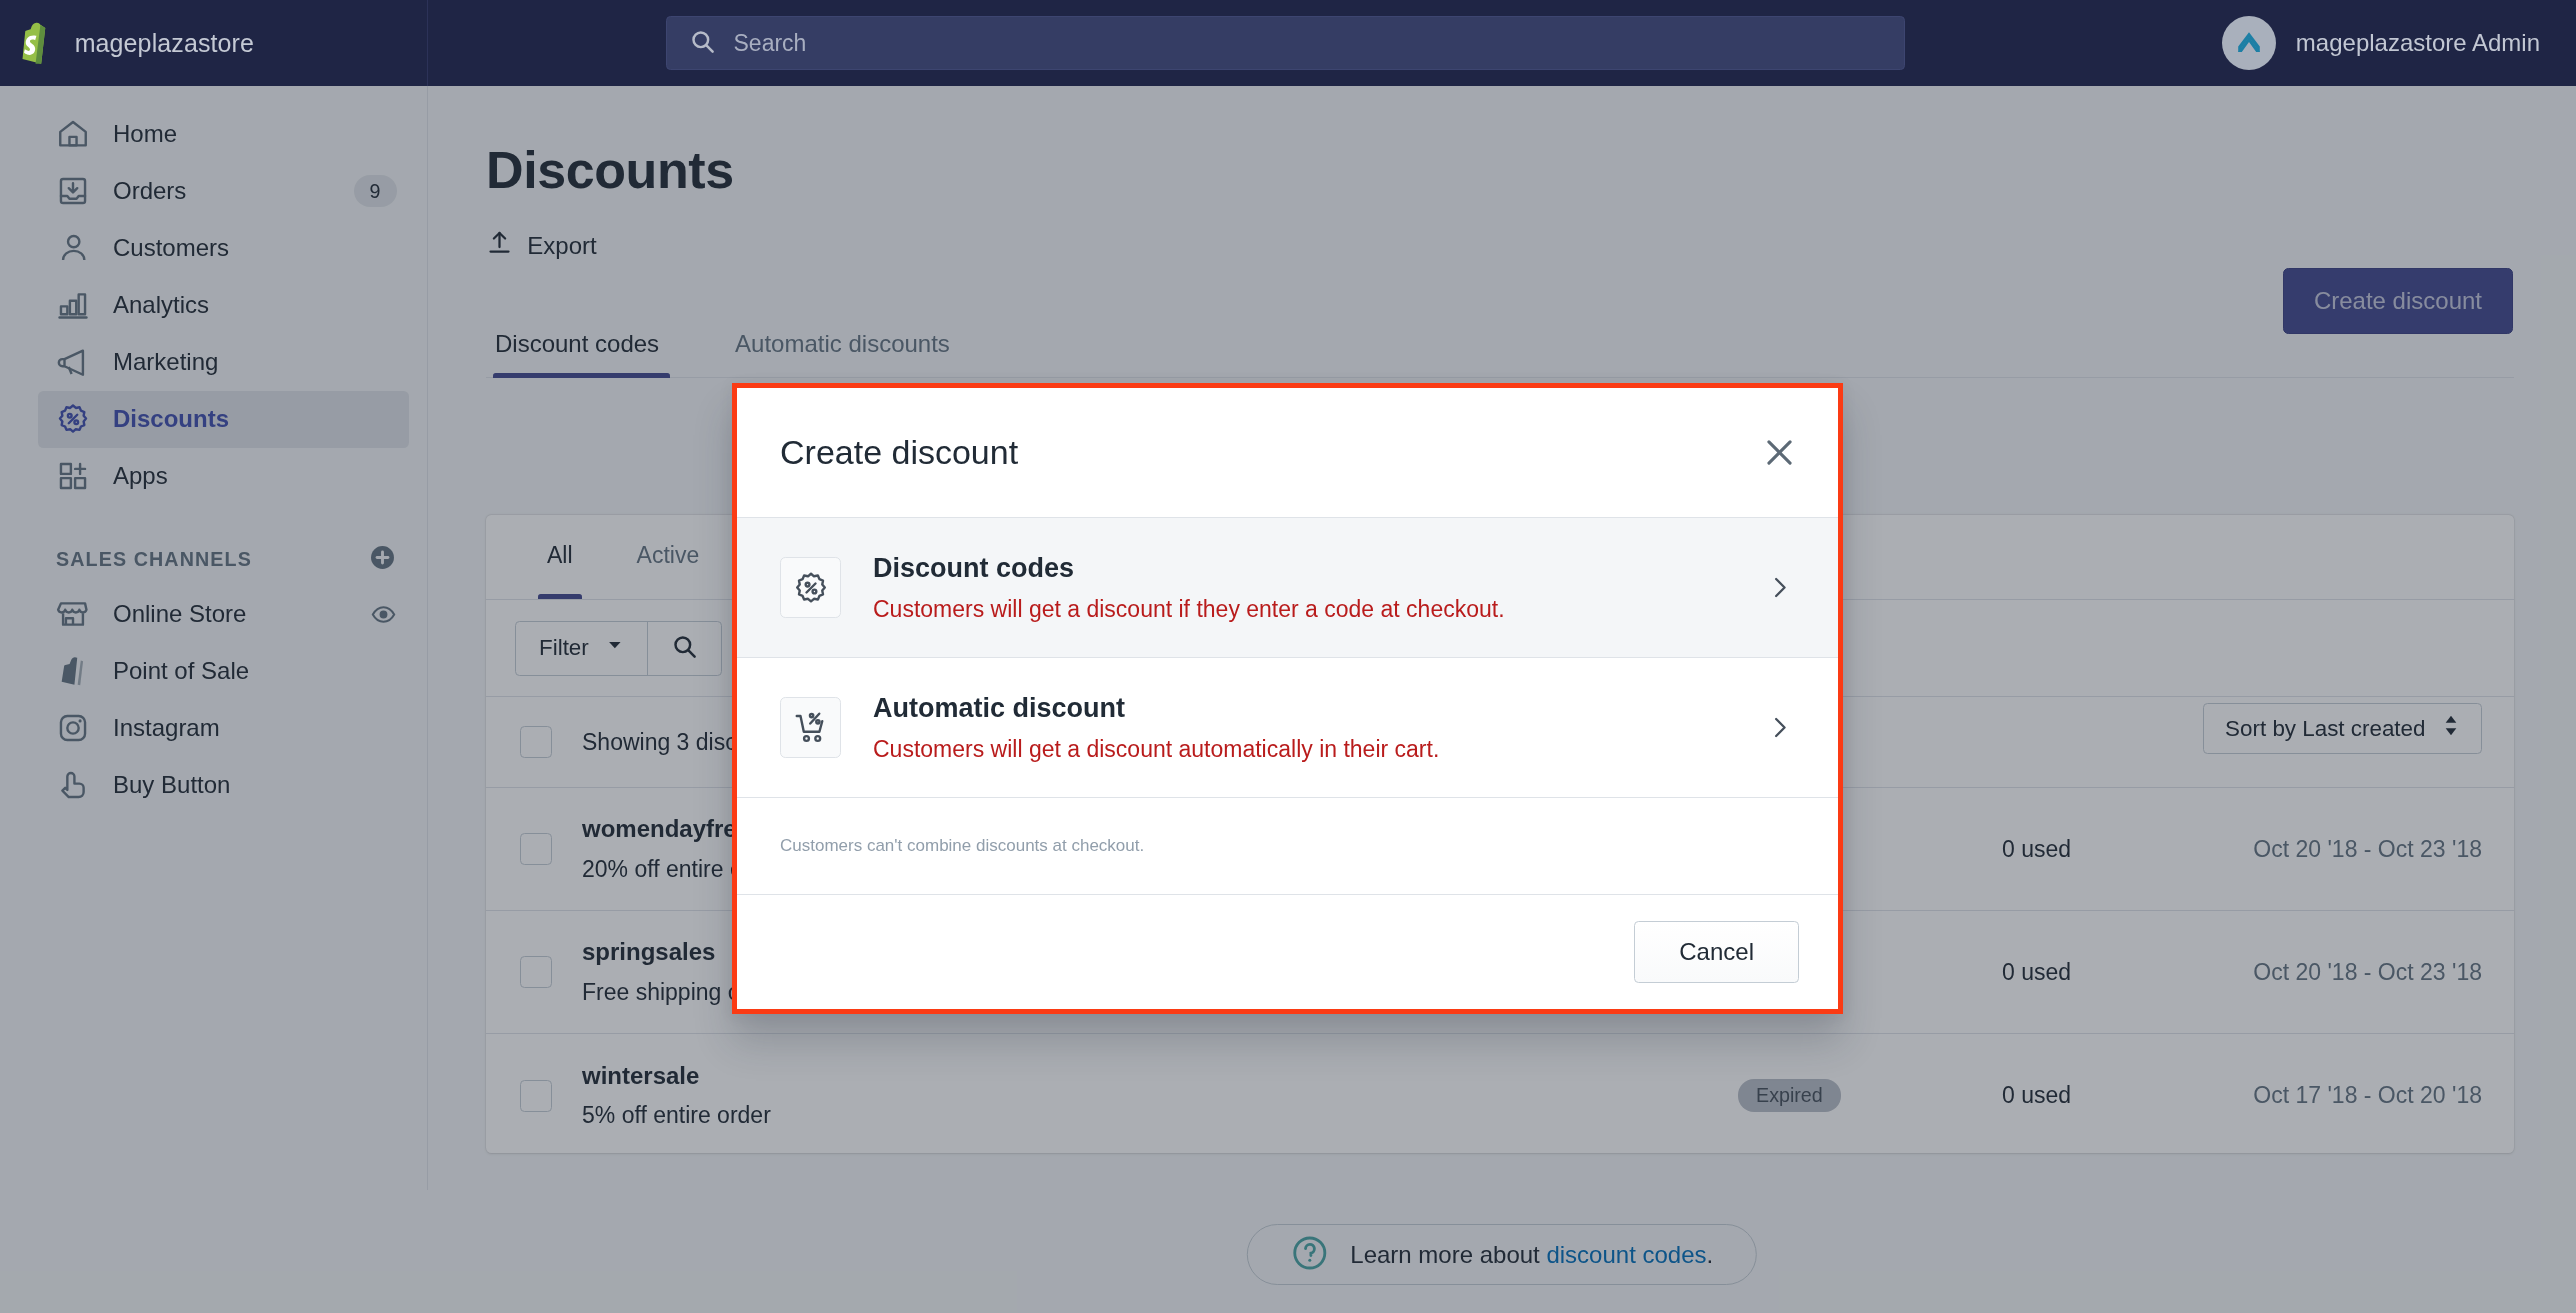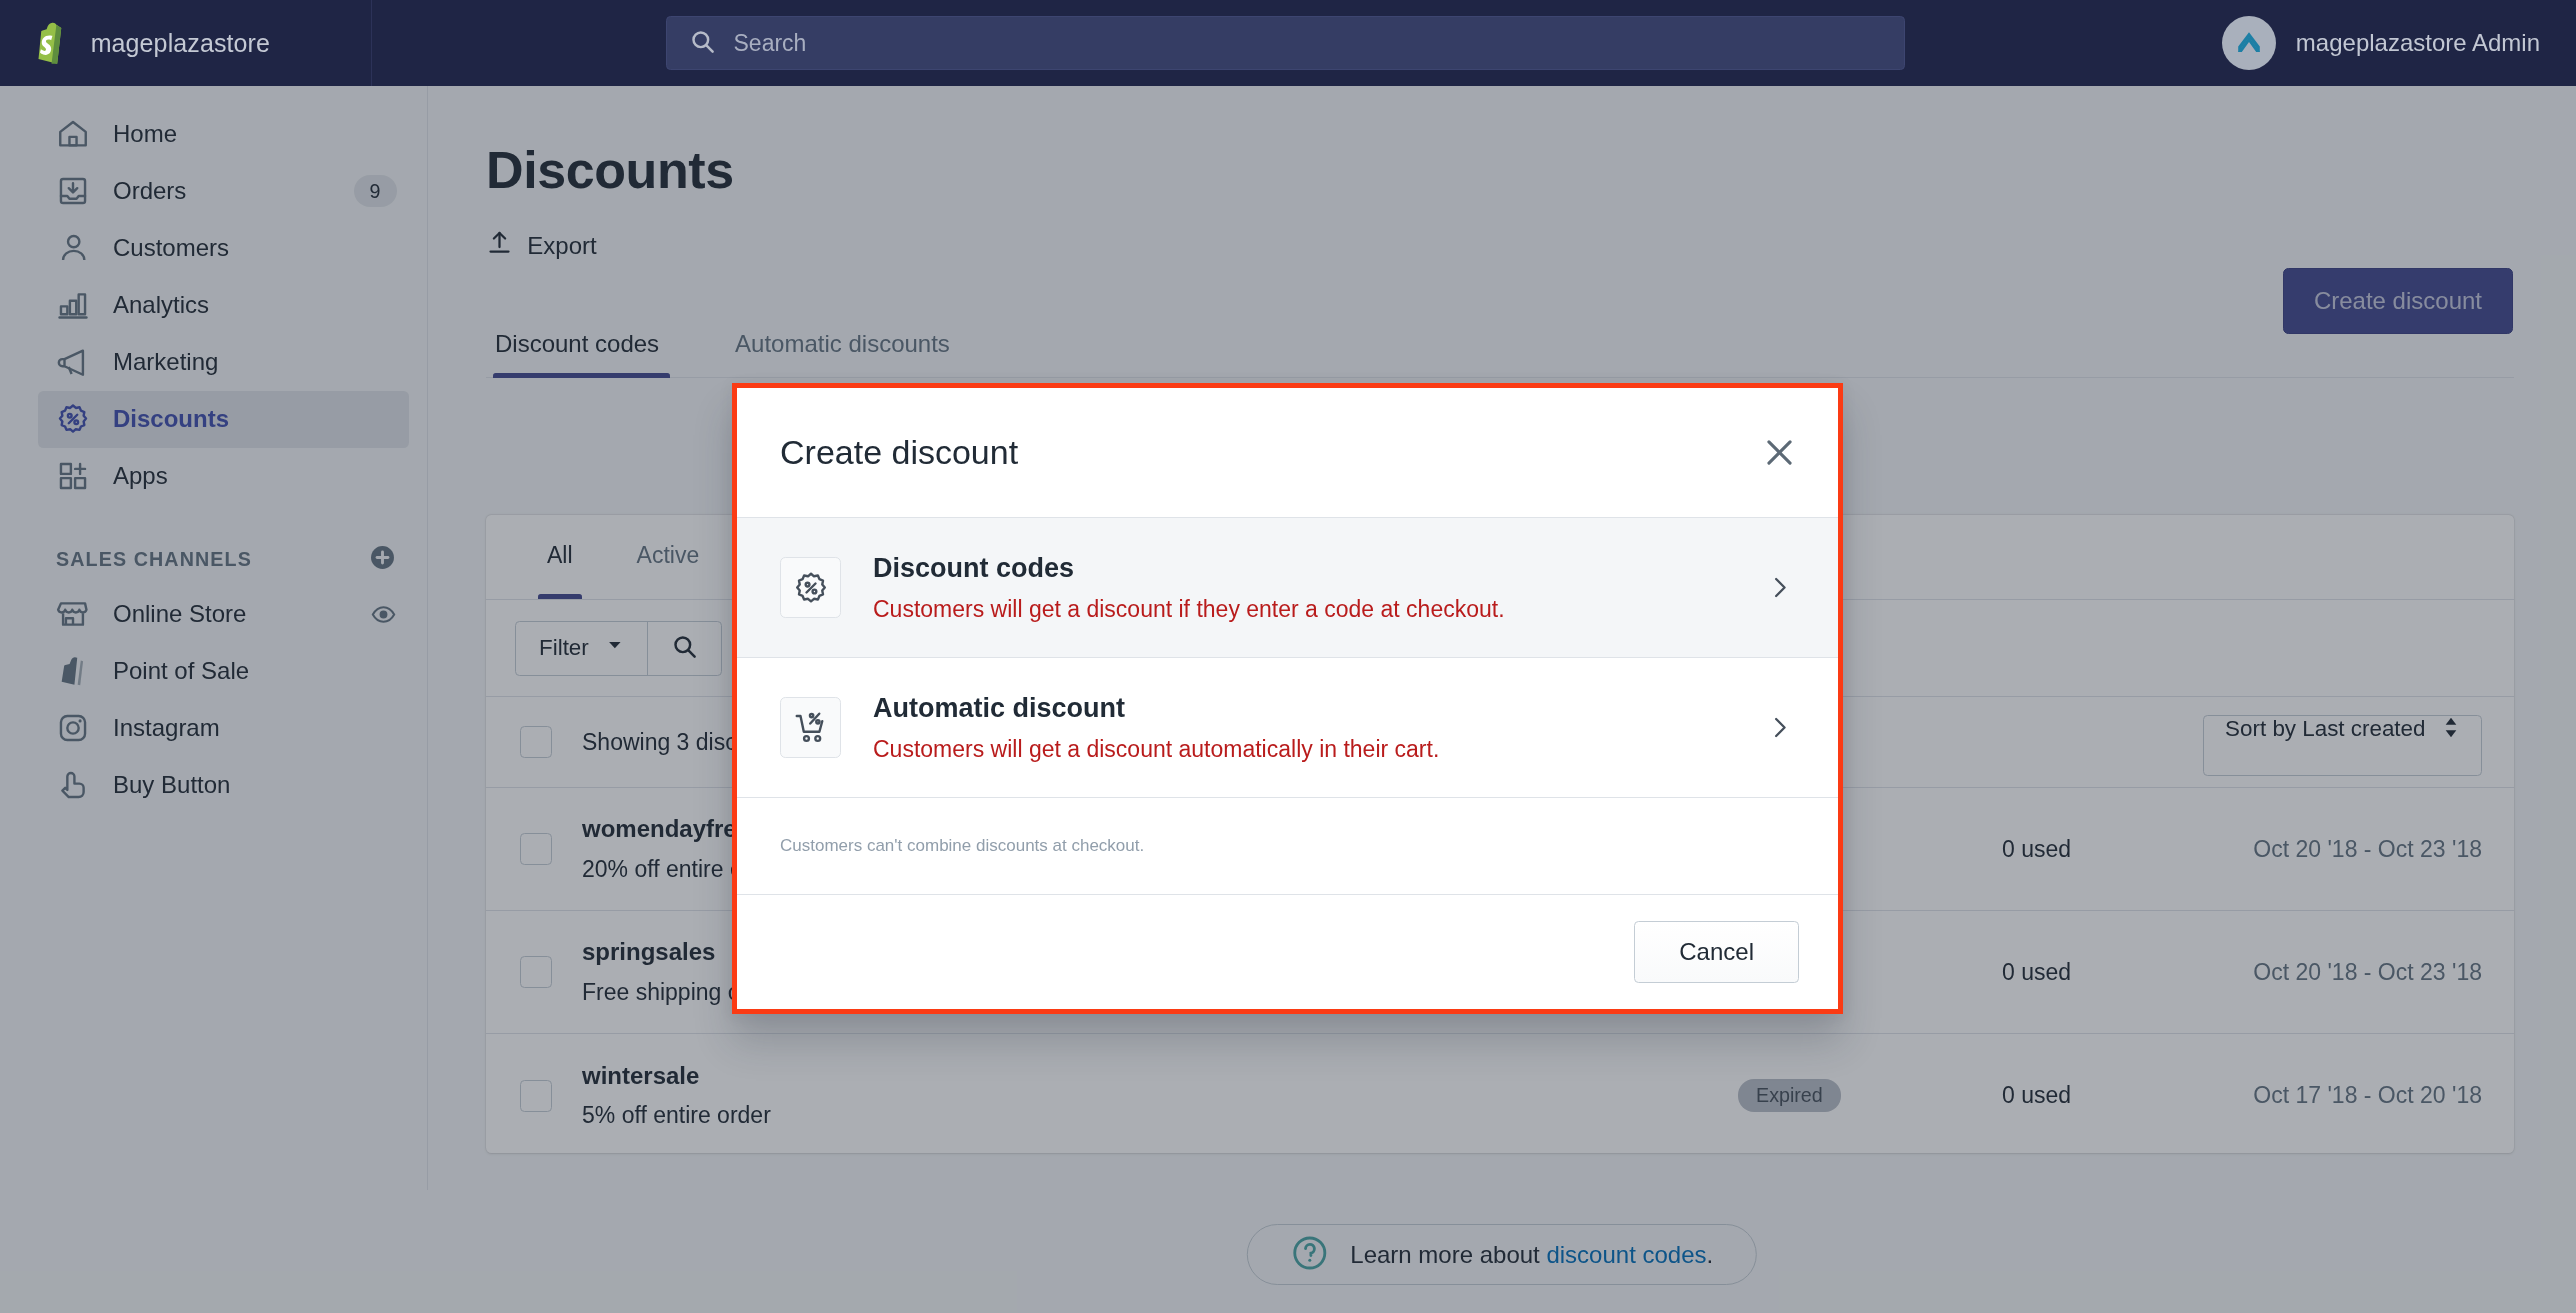--- a/index.html
+++ b/index.html
@@ -12,23 +12,23 @@
 
   
   #topbar {
     position: absolute; top: 0; left: 0;
     width: 2576px; height: 86px;
     background: #1f2545;
     display: flex; align-items: center;
     z-index: 40;
   }
   #brand {
-    width: 372px; height: 86px;
+    width: 428px; height: 86px;
     display: flex; align-items: center; gap: 19.7px;
-    padding-left: 32px;
+    padding-left: 16px;
     border-right: 0.9px solid #2c3258;
   }
   .shopify-bag { width: 39px; height: 45px; display:block; }
   #brand-name {
     color: #c4c9d4; font-size: 25px; letter-spacing: 0.1px;
   }
   #search-wrap {
     position: absolute; left: 666px; top: 16px;
     width: 1239px; height: 54px;
     background: #353d64; border: 0.9px solid #3d4570;
@@ -170,23 +170,23 @@
     display: flex; align-items: center; height: 91px;
     padding: 0 32px 0 34px; border-bottom: 0.9px solid #dfe3e8;
     position: relative;
   }
   .cbox {
     width: 32px; height: 32px; border: 1.8px solid #c4cdd5;
     border-radius: 4.5px; background: #fff; flex: 0 0 32px;
   }
   #showing-text { margin-left: 30px; font-size: 23px; color: #212b36; }
   #sort-select {
-    position: absolute; right: 32px; top: 18px;
-    display: flex; gap: 16px;
-    height: 61px; padding: 0 21.5px;
+    position: absolute; right: 32px; top: 6px;
+    display: flex; align-items: center; gap: 16px;
+    height: 51px; padding: 0 21.5px;
     border: 0.9px solid #c4cdd5; border-radius: 4.5px;
     font-size: 22.4px; color: #212b36; background: #fff;
   }
   .drow {
     display: flex; align-items: center; height: 123px;
     padding: 0 32px 0 34px; border-bottom: 0.9px solid #dfe3e8;
     position: relative;
   }
   .drow:last-child { border-bottom: none; }
   .drow-text { margin-left: 30px; width: 805px; }

